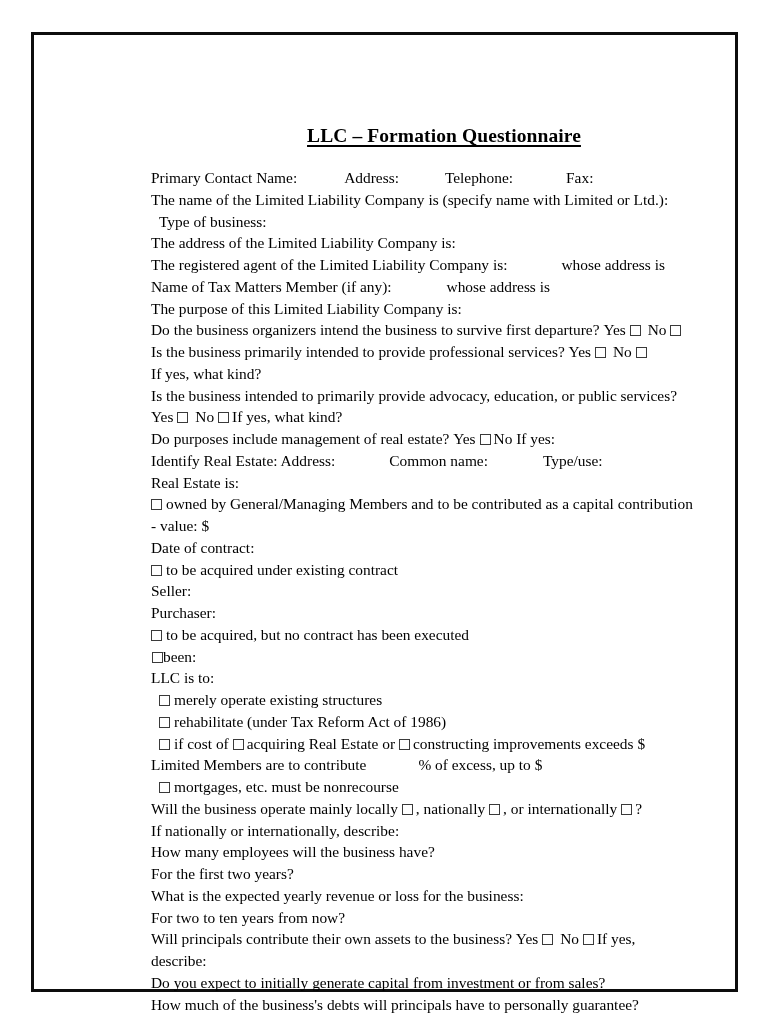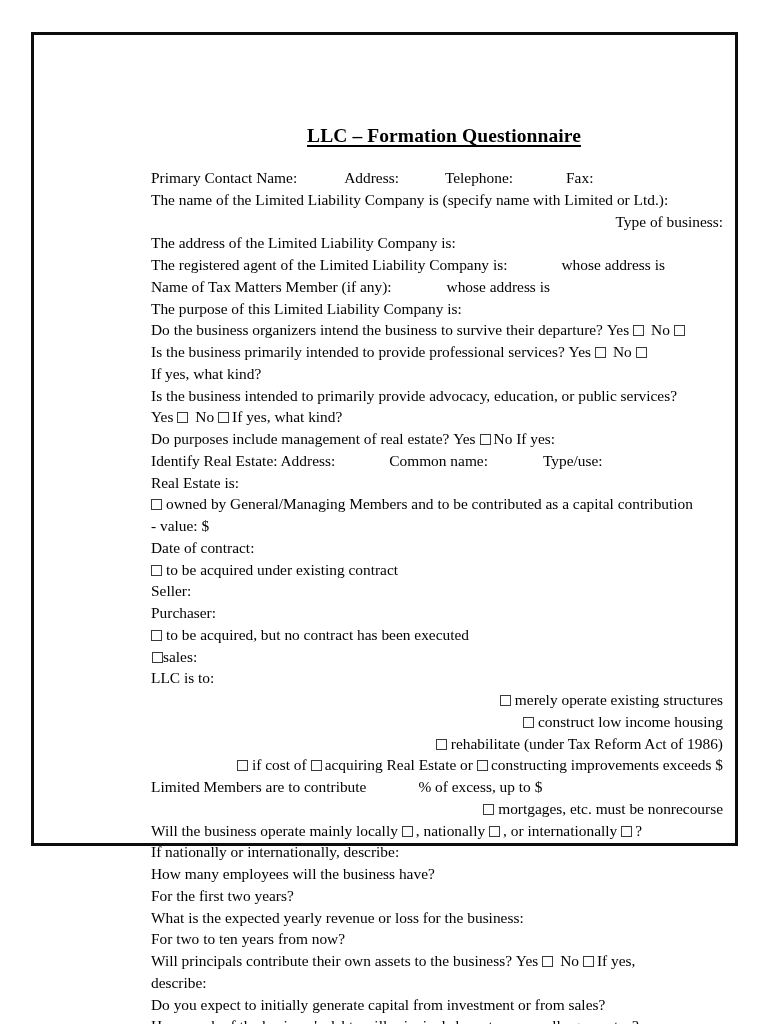--- a/index.html
+++ b/index.html
@@ -16,21 +16,21 @@
     color: #000000;
     overflow: hidden;
   }
 
   
   #page-frame {
     position: absolute;
     left: 31px;
     top: 32px;
     width: 707px;
-    height: 814px;
+    height: 960px;
     border: 3px solid #0d0d0d;
     box-sizing: border-box;
     background: #ffffff;
   }
 
   
   #doc {
     position: absolute;
     left: 113px;
     top: 90px;
@@ -52,21 +52,21 @@
     text-decoration-thickness: 2px;
   }
 
   .line {
     font-size: 15.4px;
     line-height: 17.75px;
     white-space: nowrap;
     margin: 4px;
     padding: 0;
   }
-  .indent-sm { padding-left: 8px; text-align: right; }
+  .indent-sm { padding-left: 8px; }
 
   
   .tab { display: inline-block; }
   .t-addr  { width: 47px; }
   .t-tel   { width: 46px; }
   .t-fax   { width: 53px; }
   .t-mail  { width: 47px; }
   .t-agent { width: 54px; }
   .t-tax   { width: 55px; }
   .t-contrib { width: 52px; }
@@ -103,21 +103,21 @@
     <div class="line">The name of the Limited Liability Company is (specify name with Limited or Ltd.):</div>
     <div class="line indent-sm">Type of business:</div>
     <div class="line">The address of the Limited Liability Company is:</div>
 
     <div class="line"><span>The registered agent of the Limited Liability Company is:</span><span class="tab t-agent"></span><span>whose address is</span></div>
 
     <div class="line"><span>Name of Tax Matters Member (if any):</span><span class="tab t-tax"></span><span>whose address is</span></div>
 
     <div class="line">The purpose of this Limited Liability Company is:</div>
 
-    <div class="line"><span>Do the business organizers intend the business to survive their departure?</span>&nbsp;<span>Yes</span><span class="cb sp"></span>&nbsp;<span>No</span><span class="cb sp"></span></div>
+    <div class="line"><span>Do the business organizers intend the business to survive first departure?</span>&nbsp;<span>Yes</span><span class="cb sp"></span>&nbsp;<span>No</span><span class="cb sp"></span></div>
 
     <div class="line"><span>Is the business primarily intended to provide professional services?</span>&nbsp;<span>Yes</span><span class="cb sp"></span>&nbsp;<span>No</span><span class="cb sp"></span></div>
 
     <div class="line">If yes, what kind?</div>
 
     <div class="line">Is the business intended to primarily provide advocacy, education, or public services?</div>
 
     <div class="line"><span>Yes</span><span class="cb sp"></span>&nbsp;<span>No</span><span class="cb sp"></span><span>If yes, what kind?</span></div>
 
     <div class="line"><span>Do purposes include management of real estate?</span>&nbsp;<span>Yes</span><span class="cb sp"></span><span>No If yes:</span></div>
@@ -131,27 +131,26 @@
     <div class="line">- value: $</div>
 
     <div class="line">Date of contract:</div>
 
     <div class="line"><span class="cb lead"></span><span>to be acquired under existing contract</span></div>
     <div class="line">Seller:</div>
     <div class="line">Purchaser:</div>
 
     <div class="line"><span class="cb lead"></span><span>to be acquired, but no contract has been executed</span></div>
 
-    <div class="line"><span class="cb tight"></span><span>sales:</span></div>
+    <div class="line"><span class="cb tight"></span><span>been:</span></div>
 
     <div class="line">LLC is to:</div>
 
     <div class="line indent-sm"><span class="cb lead"></span><span>merely operate existing structures</span></div>
 
-    <div class="line indent-sm"><span class="cb lead"></span><span>construct low income housing</span></div>
 
     <div class="line indent-sm"><span class="cb lead"></span><span>rehabilitate (under Tax Reform Act of 1986)</span></div>
 
 
     <div class="line indent-sm"><span class="cb lead"></span><span>if cost of</span><span class="cb sp"></span><span>acquiring Real Estate or</span><span class="cb sp"></span><span>constructing improvements exceeds $</span></div>
 
     <div class="line"><span>Limited Members are to contribute</span><span class="tab t-contrib"></span><span>% of excess, up to $</span></div>
 
     <div class="line indent-sm"><span class="cb lead"></span><span>mortgages, etc. must be nonrecourse</span></div>
 

